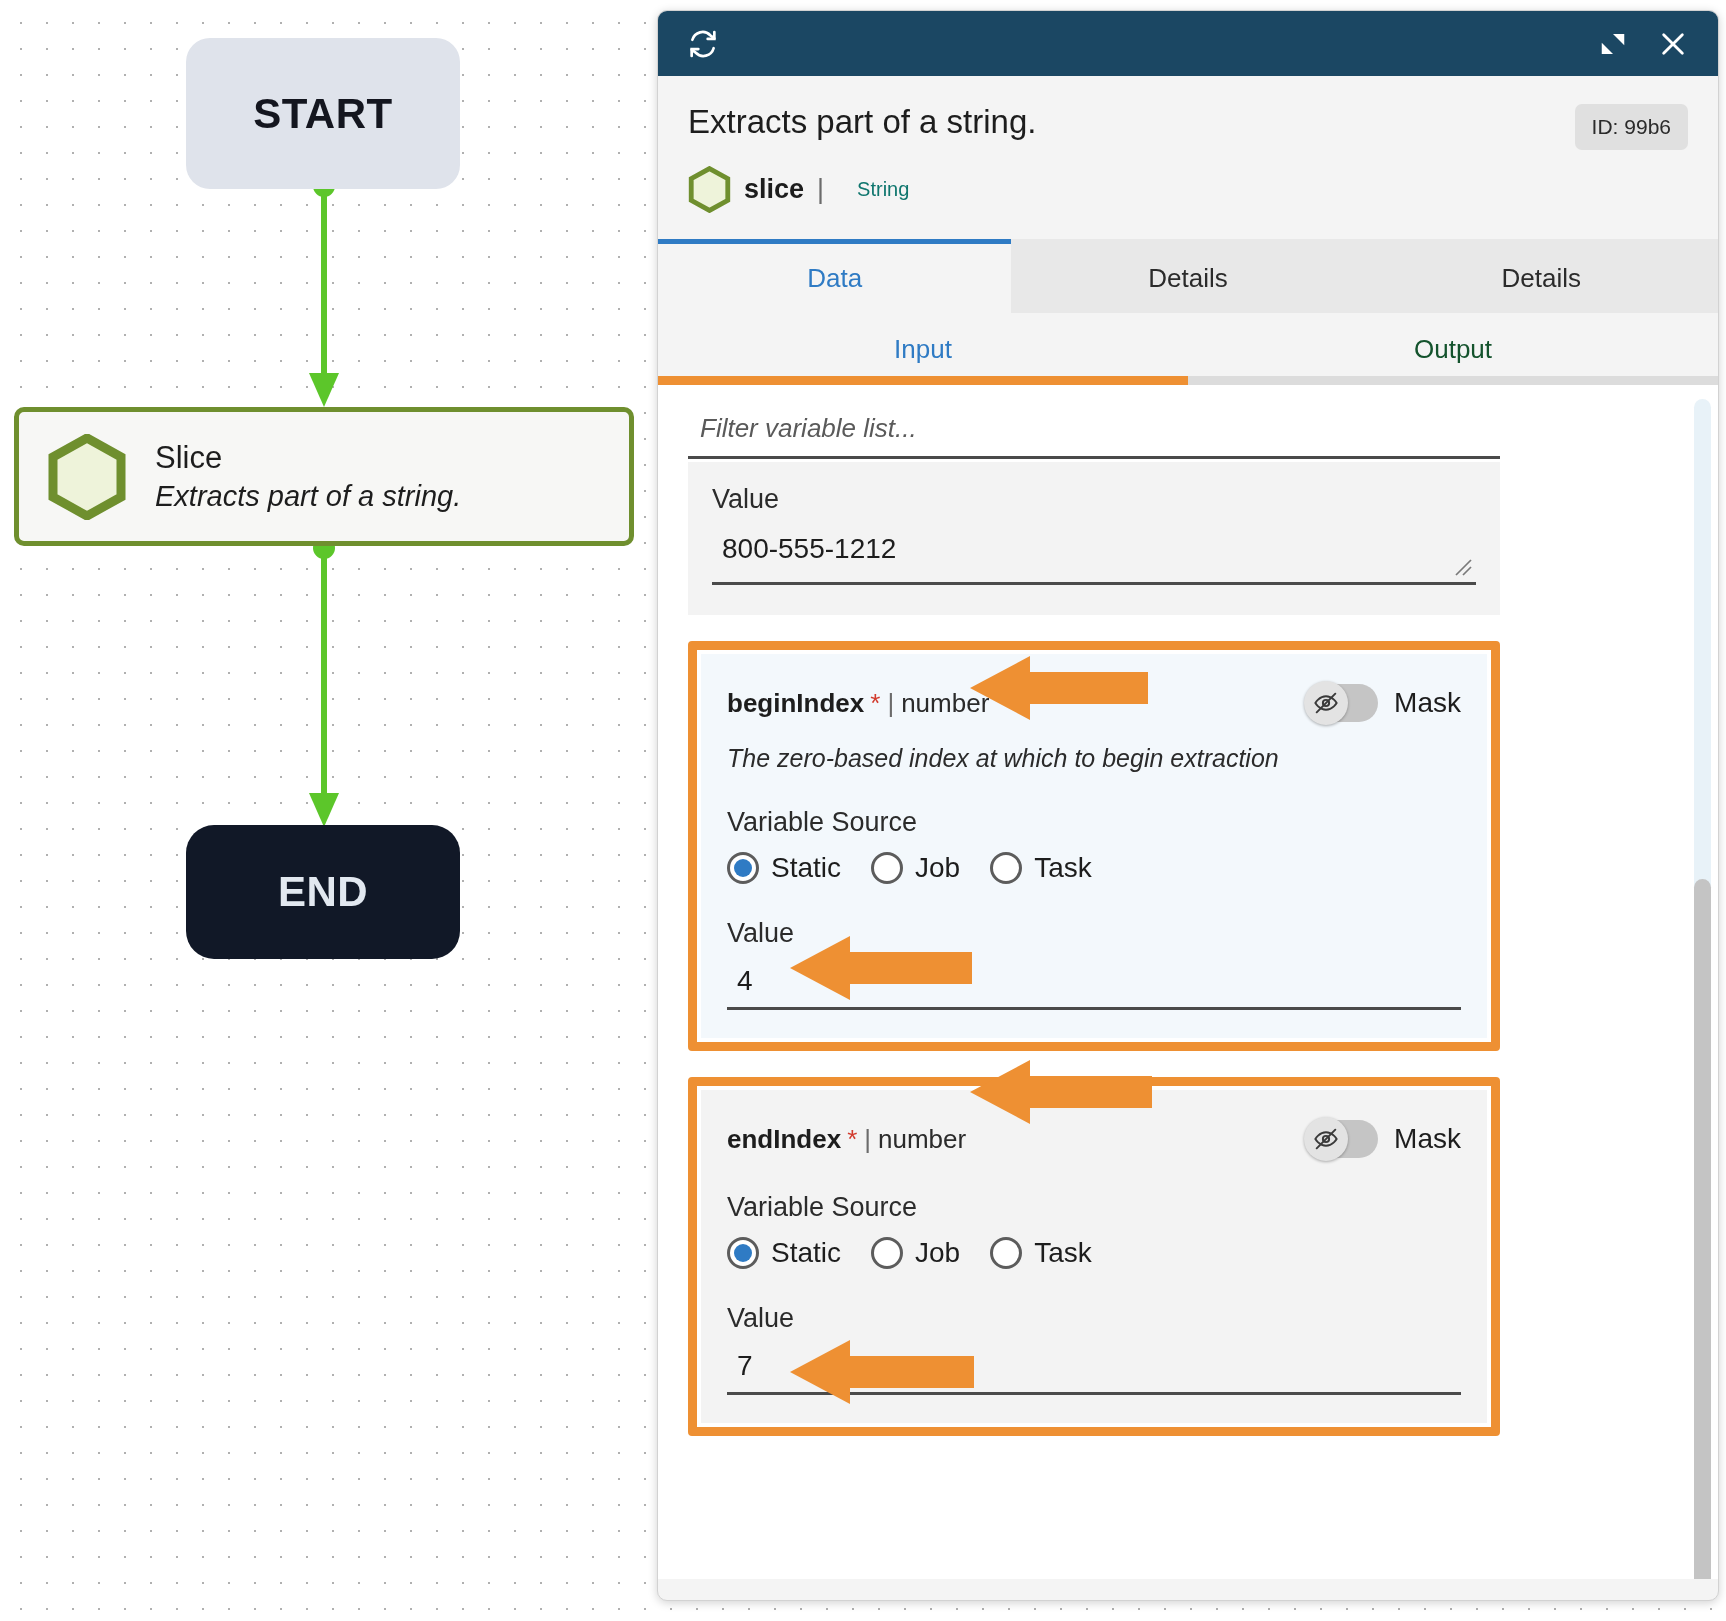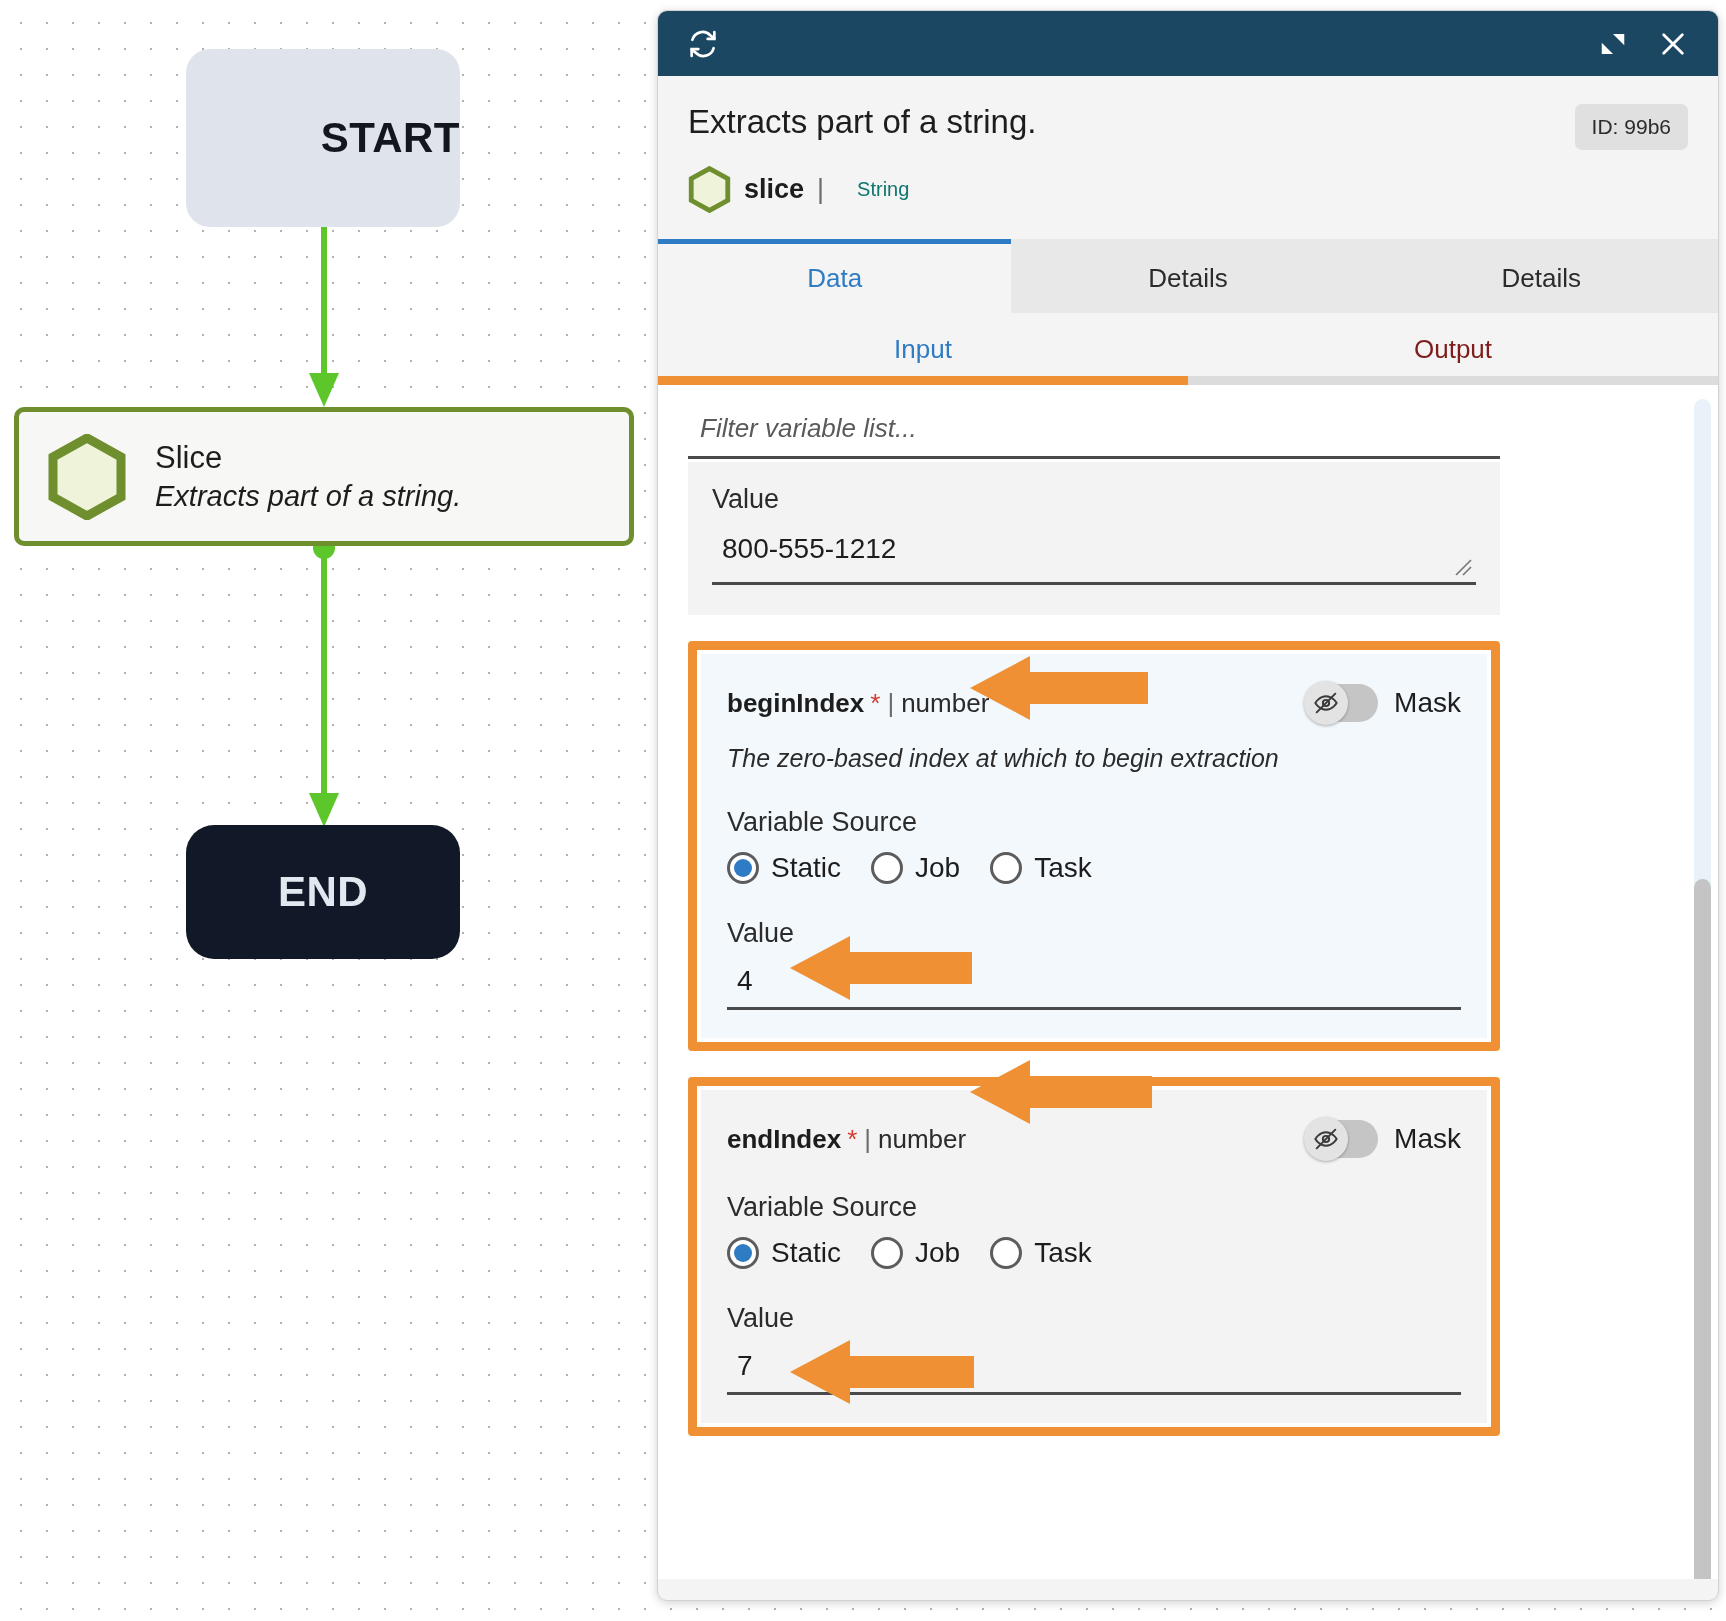--- a/index.html
+++ b/index.html
@@ -16,23 +16,23 @@
     position: absolute; left: 0; top: 0; width: 1726px; height: 1621px;
     background-color: #ffffff;
     background-image: radial-gradient(#b0b0b0 1.3px, transparent 1.4px);
     background-size: 26px 26px;
     background-position: 8px 10px;
   }
 
   .node { position: absolute; }
 
   #start-node {
-    left: 186px; top: 49px; width: 274px; height: 178px;
+    left: 186px; top: 38px; width: 274px; height: 151px;
     background: #dfe3eb; border-radius: 24px;
-    display: flex; align-items: center; justify-content: flex-end;
+    display: flex; align-items: center; justify-content: center;
   }
   #start-node .label {
     font-size: 42px; font-weight: 700; color: #14161f; letter-spacing: .5px;
   }
 
   #end-node {
     left: 186px; top: 825px; width: 274px; height: 134px;
     background: #111827; border-radius: 28px;
     display: flex; align-items: center; justify-content: center;
   }
@@ -92,21 +92,21 @@
   .tab {
     flex: 1 1 0; display: flex; align-items: center; justify-content: center;
     font-size: 26px; color: #2b2b2b; cursor: pointer;
     background: #e8e8e8; border-top: 5px solid transparent;
   }
   .tab.active { background: #f4f4f4; color: #2f7bc4; border-top-color: #2f7bc4; }
 
   #subtabs { display: flex; height: 72px; background: #f4f4f4; }
   .subtab {
     flex: 1 1 0; display: flex; align-items: center; justify-content: center;
-    font-size: 26px; color: #7f1d1d; cursor: pointer; position: relative;
+    font-size: 26px; color: #14532d; cursor: pointer; position: relative;
   }
   .subtab.active { color: #2f7bc4; }
   .subtab .underline {
     position: absolute; left: 0; right: 0; bottom: 0; height: 9px; background: #dcdcdc;
   }
   .subtab.active .underline { background: #ee9033; }
 
   
   #content {
     position: relative;

